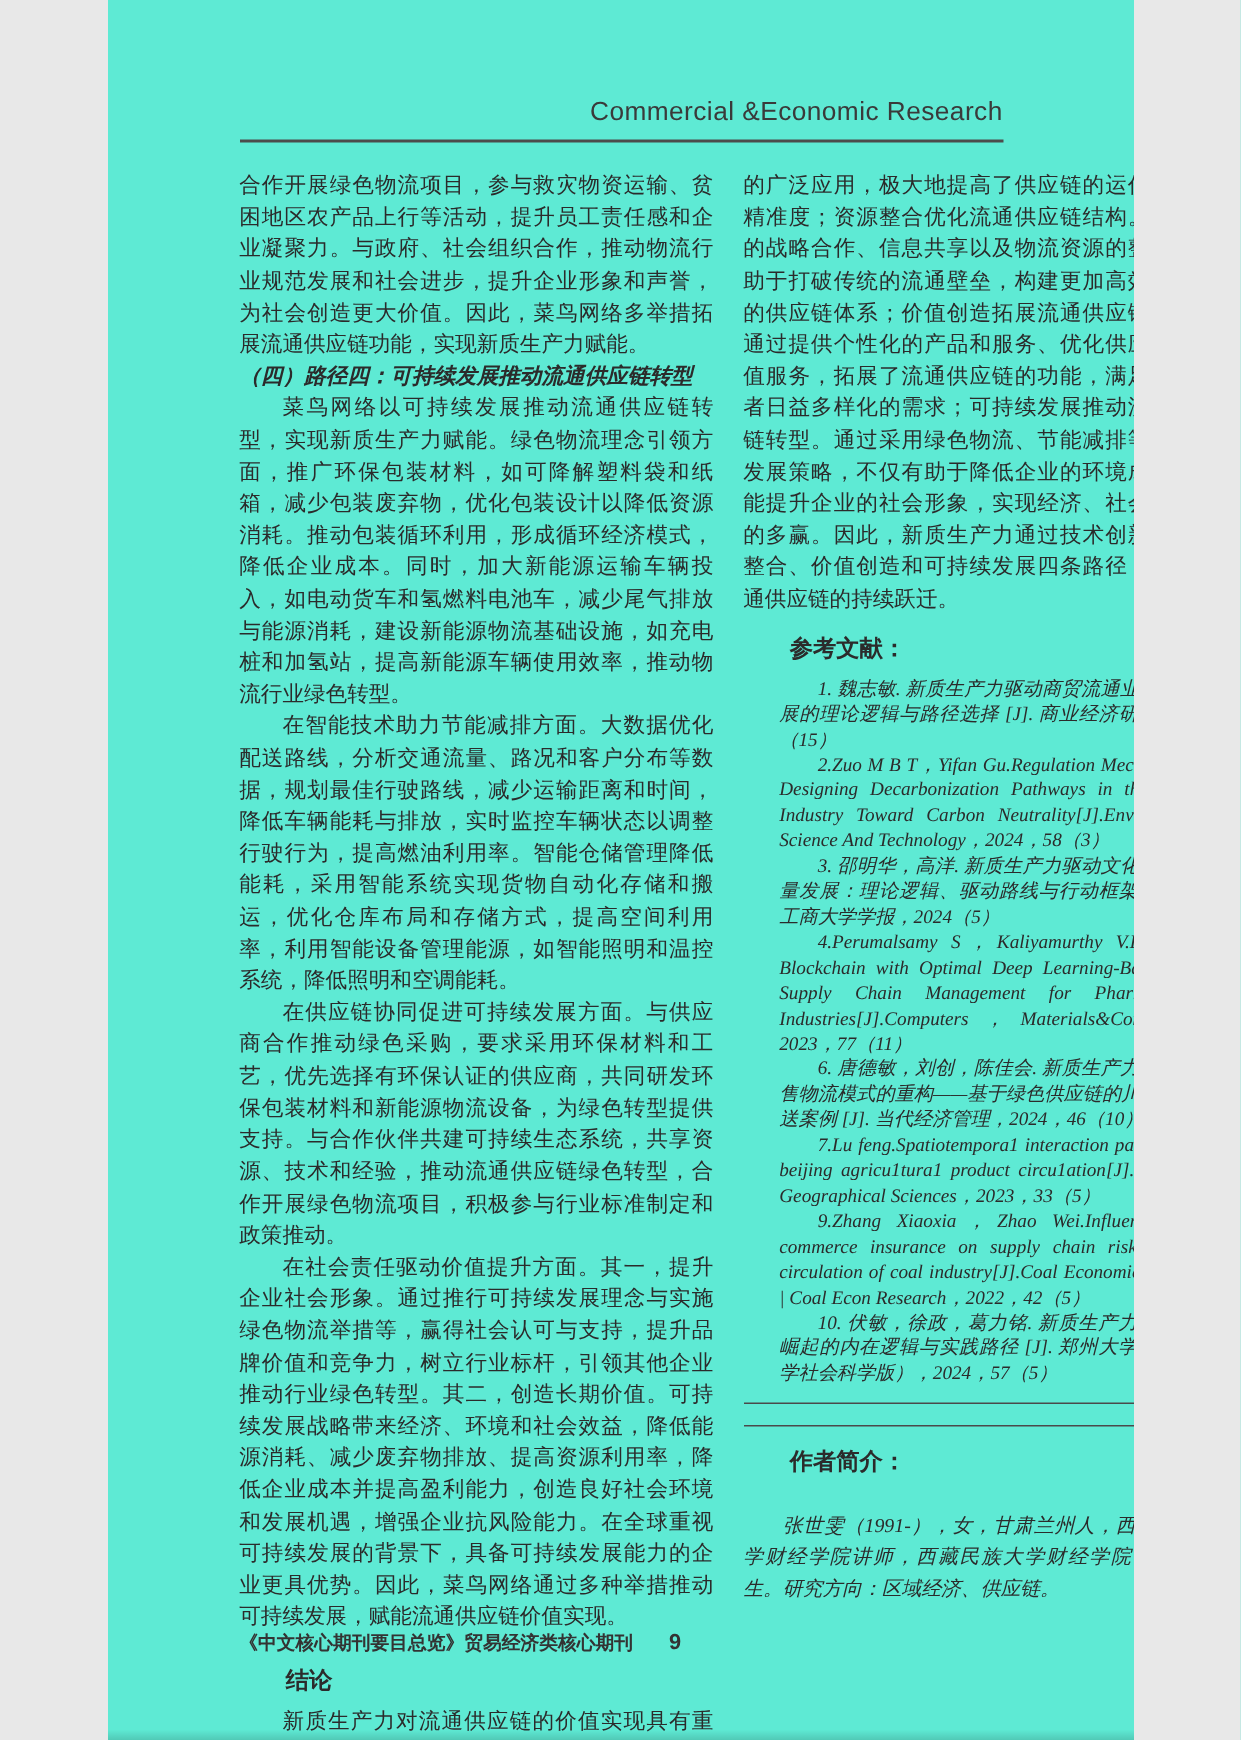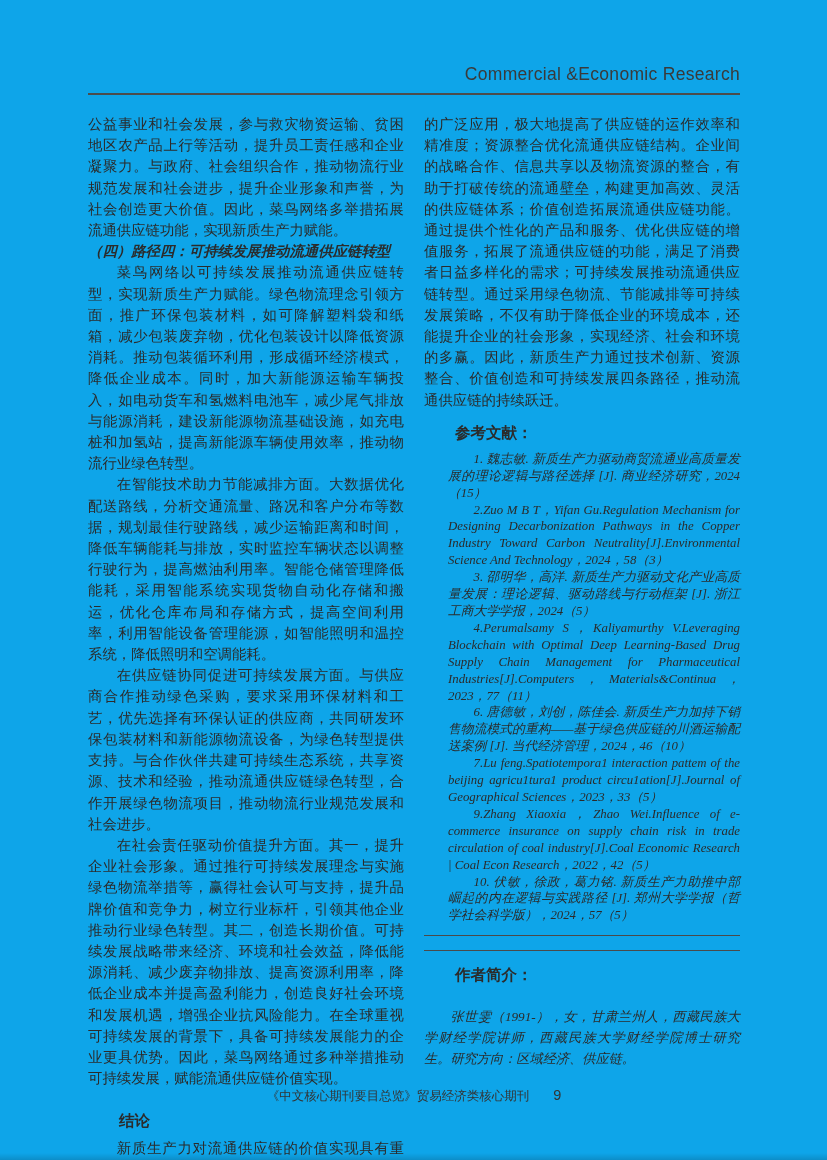--- a/index.html
+++ b/index.html
@@ -1,21 +1,21 @@
 <!DOCTYPE html>
 <html><head>
 <meta charset="utf-8">
 <style>
   * { margin:0; padding:0; box-sizing:border-box; }
   html,body { background:#e8e8e8; }
   .page {
     position:relative;
-    width:827px; height:1160px;
+    width:684px; height:1160px;
     margin:0 auto;
-    background:#0ea5e9;
+    background:#5eead4;
     overflow:hidden;
     font-family:"Liberation Serif","DejaVu Serif",serif;
     color:#2b2b2b;
   }
   .journal-header {
     position:absolute; top:64px; left:88px; right:87px;
     text-align:right;
     font-family:"Liberation Sans","DejaVu Sans",sans-serif;
     font-size:17.5px; letter-spacing:0.3px; color:#3a3a3a;
   }
@@ -55,47 +55,47 @@
     border-top:1.5px solid #4a4a4a;
     border-bottom:1.5px solid #4a4a4a;
   }
   .author-heading { margin-top:14px; margin-bottom:21px; }
   .author-bio {
     font-size:13.2px; line-height:21px; text-align:justify;
     font-style:italic; text-indent:2em;
   }
   .page-footer {
     position:absolute; top:1086px; left:88px; right:87px;
-    text-align:center;
+    text-align:left;
     font-family:"Liberation Sans","DejaVu Sans",sans-serif;
-    font-weight:normal; color:#333333;
+    font-weight:bold; color:#333333;
   }
   .footer-note { font-size:12.5px; }
   .footer-page-num { font-size:14.5px; margin-left:24px; }
   .bottom-shade {
     position:absolute; left:0; right:0; bottom:0; height:7px;
     background:linear-gradient(to bottom, rgba(0,0,0,0), rgba(0,0,0,0.14));
   }
 </style>
 </head>
 <body>
 
 <div class="page">
 
   <div class="journal-header">Commercial &amp;Economic Research</div>
   <div class="header-rule"></div>
 
   <div class="columns">
 
     <div class="col body-text">
-      <p class="no-indent">公益事业和社会发展，参与救灾物资运输、贫困地区农产品上行等活动，提升员工责任感和企业凝聚力。与政府、社会组织合作，推动物流行业规范发展和社会进步，提升企业形象和声誉，为社会创造更大价值。因此，菜鸟网络多举措拓展流通供应链功能，实现新质生产力赋能。</p>
+      <p class="no-indent">合作开展绿色物流项目，参与救灾物资运输、贫困地区农产品上行等活动，提升员工责任感和企业凝聚力。与政府、社会组织合作，推动物流行业规范发展和社会进步，提升企业形象和声誉，为社会创造更大价值。因此，菜鸟网络多举措拓展流通供应链功能，实现新质生产力赋能。</p>
       <p class="kaiti-subheading no-indent" style="text-indent:2em;">（四）路径四：可持续发展推动流通供应链转型</p>
       <p>菜鸟网络以可持续发展推动流通供应链转型，实现新质生产力赋能。绿色物流理念引领方面，推广环保包装材料，如可降解塑料袋和纸箱，减少包装废弃物，优化包装设计以降低资源消耗。推动包装循环利用，形成循环经济模式，降低企业成本。同时，加大新能源运输车辆投入，如电动货车和氢燃料电池车，减少尾气排放与能源消耗，建设新能源物流基础设施，如充电桩和加氢站，提高新能源车辆使用效率，推动物流行业绿色转型。</p>
       <p>在智能技术助力节能减排方面。大数据优化配送路线，分析交通流量、路况和客户分布等数据，规划最佳行驶路线，减少运输距离和时间，降低车辆能耗与排放，实时监控车辆状态以调整行驶行为，提高燃油利用率。智能仓储管理降低能耗，采用智能系统实现货物自动化存储和搬运，优化仓库布局和存储方式，提高空间利用率，利用智能设备管理能源，如智能照明和温控系统，降低照明和空调能耗。</p>
-      <p>在供应链协同促进可持续发展方面。与供应商合作推动绿色采购，要求采用环保材料和工艺，优先选择有环保认证的供应商，共同研发环保包装材料和新能源物流设备，为绿色转型提供支持。与合作伙伴共建可持续生态系统，共享资源、技术和经验，推动流通供应链绿色转型，合作开展绿色物流项目，推动物流行业规范发展和社会进步。</p>
+      <p>在供应链协同促进可持续发展方面。与供应商合作推动绿色采购，要求采用环保材料和工艺，优先选择有环保认证的供应商，共同研发环保包装材料和新能源物流设备，为绿色转型提供支持。与合作伙伴共建可持续生态系统，共享资源、技术和经验，推动流通供应链绿色转型，合作开展绿色物流项目，积极参与行业标准制定和政策推动。</p>
       <p>在社会责任驱动价值提升方面。其一，提升企业社会形象。通过推行可持续发展理念与实施绿色物流举措等，赢得社会认可与支持，提升品牌价值和竞争力，树立行业标杆，引领其他企业推动行业绿色转型。其二，创造长期价值。可持续发展战略带来经济、环境和社会效益，降低能源消耗、减少废弃物排放、提高资源利用率，降低企业成本并提高盈利能力，创造良好社会环境和发展机遇，增强企业抗风险能力。在全球重视可持续发展的背景下，具备可持续发展能力的企业更具优势。因此，菜鸟网络通过多种举措推动可持续发展，赋能流通供应链价值实现。</p>
       <div class="section-heading conclusion-heading">结论</div>
       <p>新质生产力对流通供应链的价值实现具有重大意义。在当今经济转型背景下，技术创新、资源整合、价值创造与可持续发展已成为推动流通供应链跃迁的关键路径。其中，技术创新驱动流通供应链升级。随着科技的不断进步，大数据、人工智能、物联网等新兴技术在流通领域</p>
     </div>
 
     <div class="col">
       <div class="body-text">
         <p class="no-indent">的广泛应用，极大地提高了供应链的运作效率和精准度；资源整合优化流通供应链结构。企业间的战略合作、信息共享以及物流资源的整合，有助于打破传统的流通壁垒，构建更加高效、灵活的供应链体系；价值创造拓展流通供应链功能。通过提供个性化的产品和服务、优化供应链的增值服务，拓展了流通供应链的功能，满足了消费者日益多样化的需求；可持续发展推动流通供应链转型。通过采用绿色物流、节能减排等可持续发展策略，不仅有助于降低企业的环境成本，还能提升企业的社会形象，实现经济、社会和环境的多赢。因此，新质生产力通过技术创新、资源整合、价值创造和可持续发展四条路径，推动流通供应链的持续跃迁。</p>
       </div>
 

